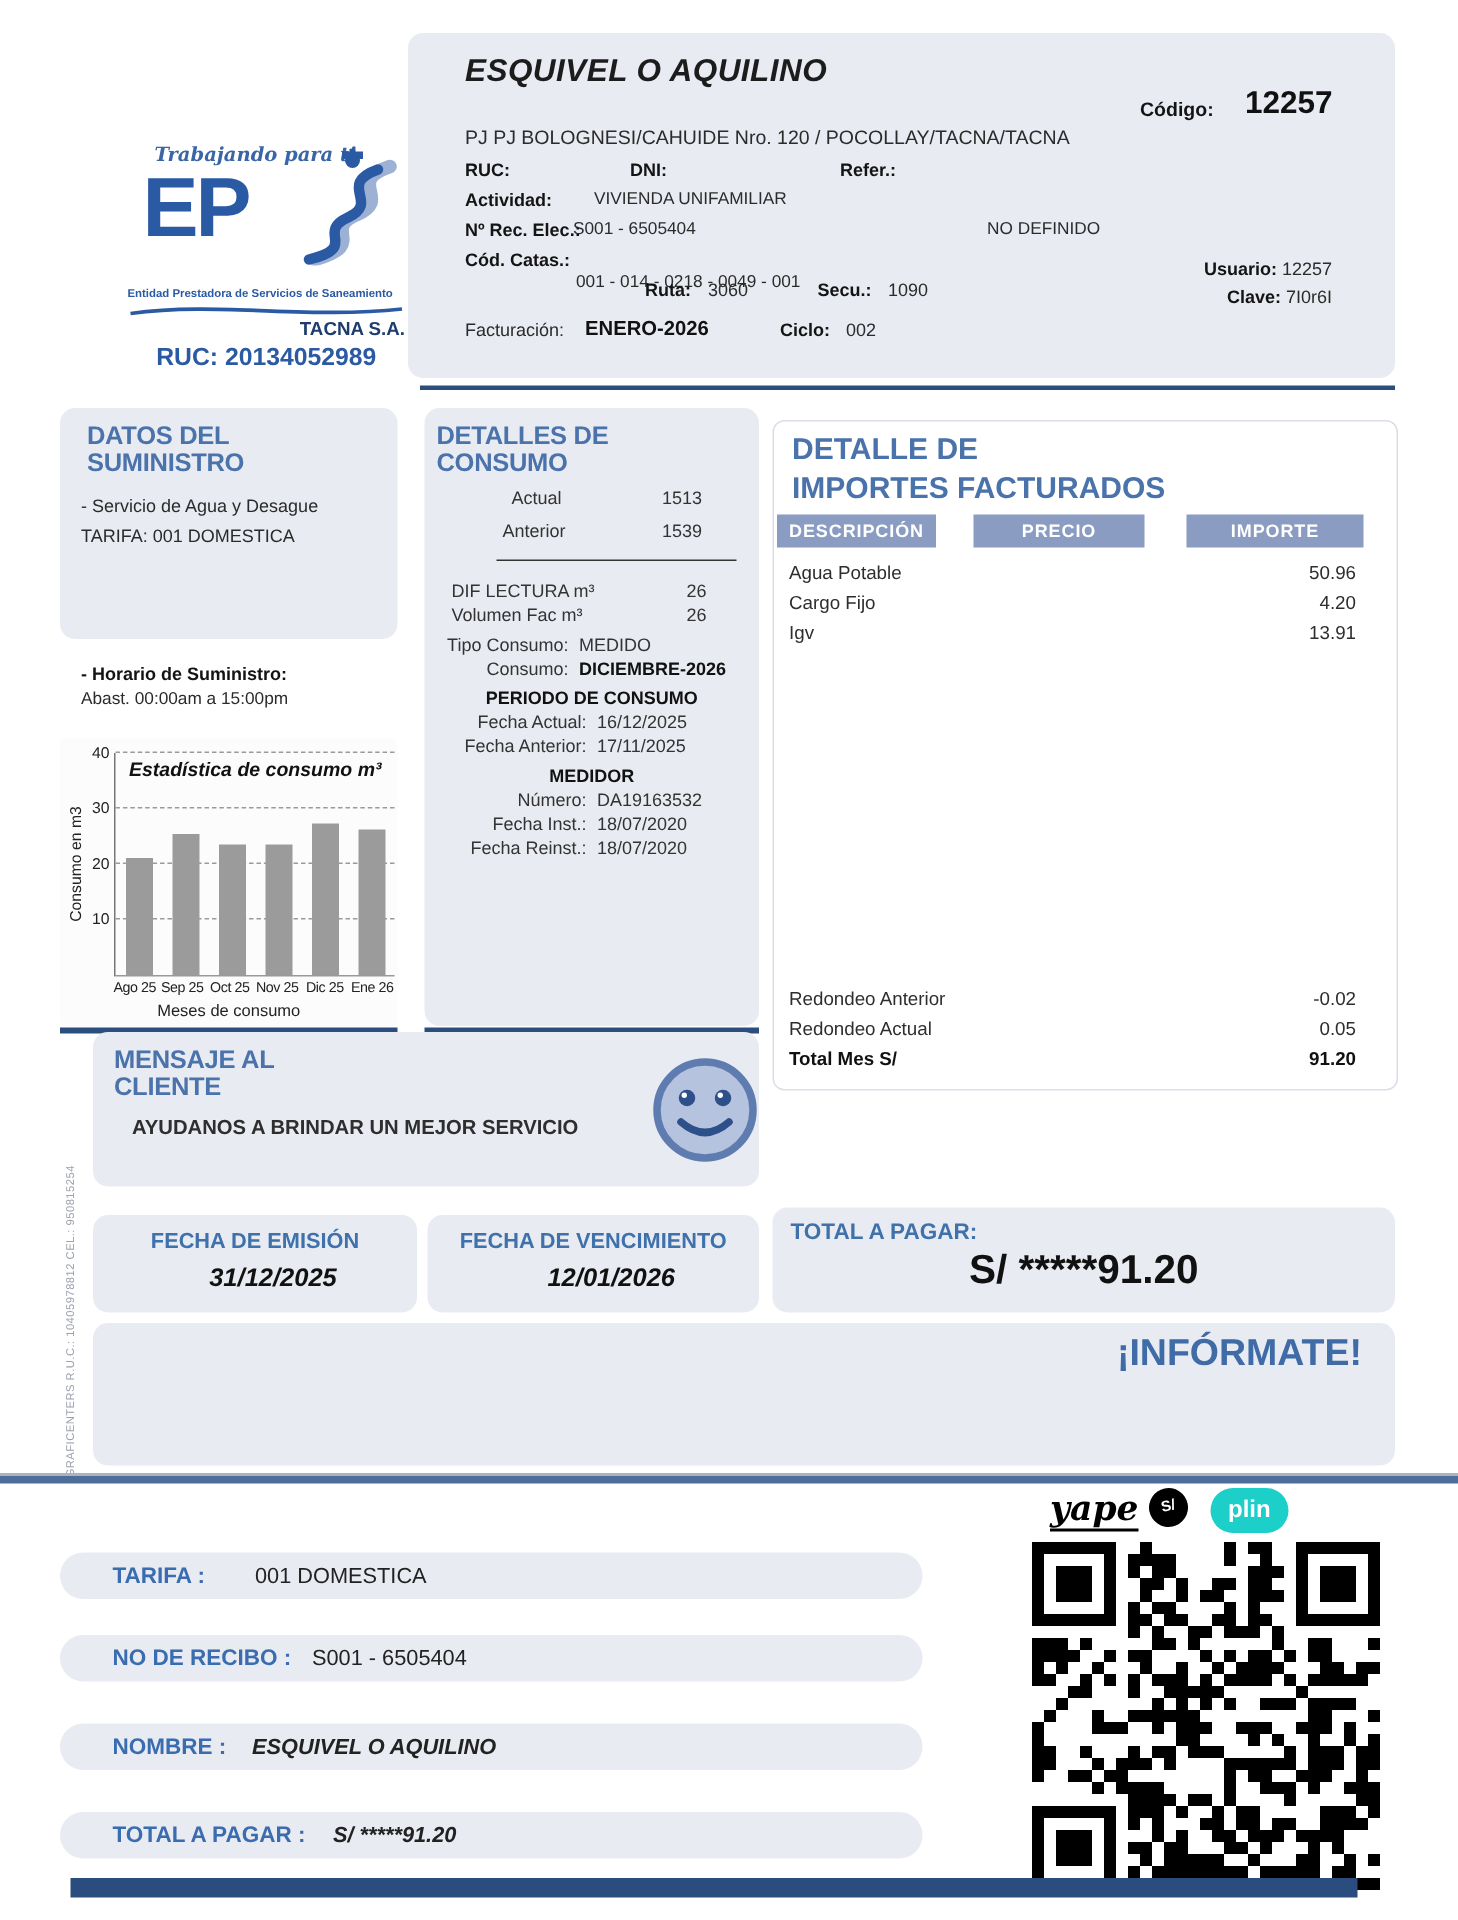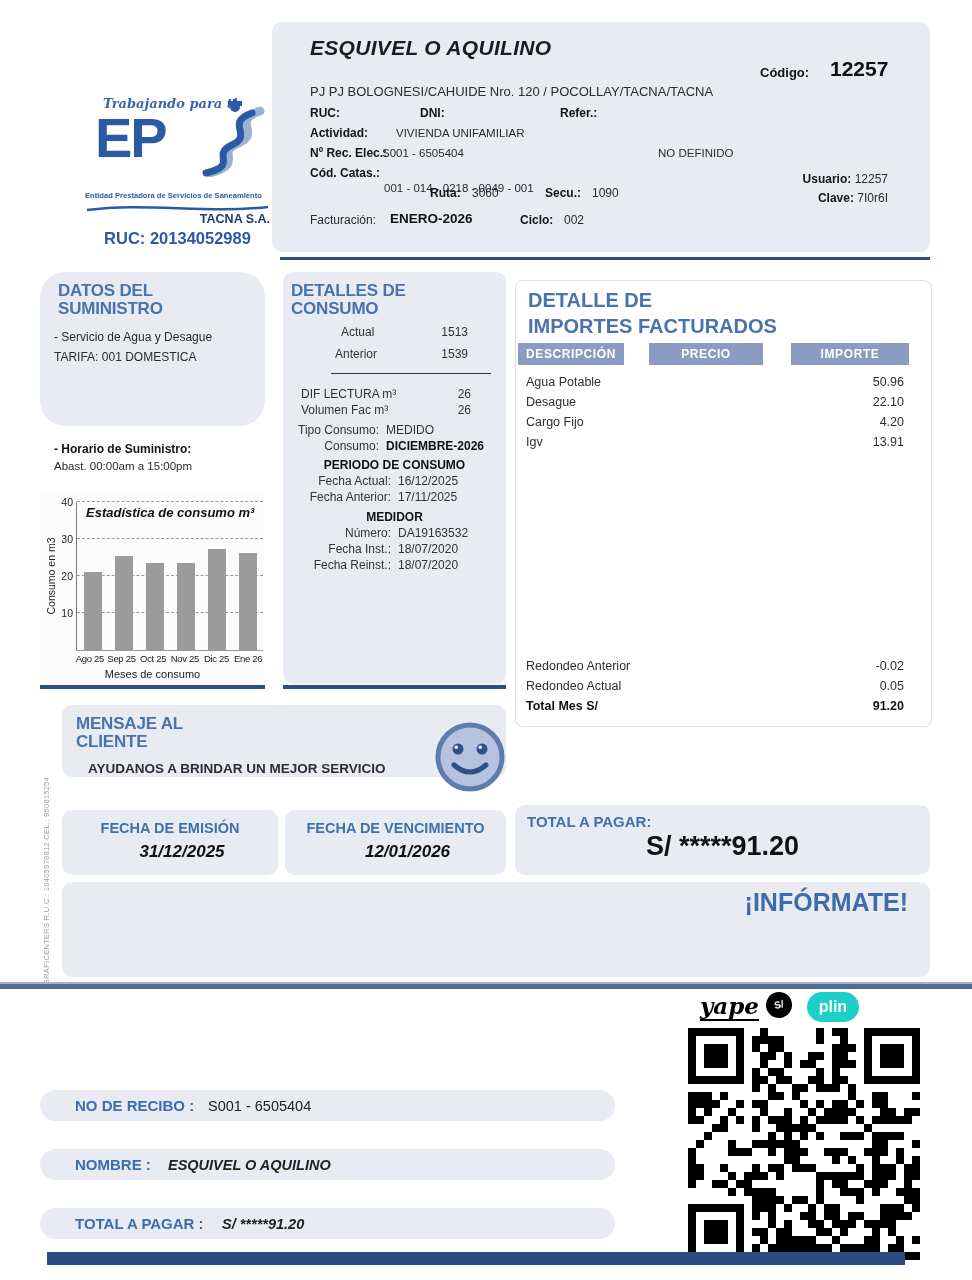--- a/index.html
+++ b/index.html
@@ -104,21 +104,21 @@
       <span class="val">7I0r6I</span>
     </div>
 
     <div class="abs h12 val" style="left:38px;top:191px;">Facturación:</div>
     <div class="abs" style="left:118px;top:189px;font-size:13.5px;font-weight:bold;color:#111;">ENERO-2026</div>
     <div class="abs lbl h12" style="left:248px;top:191px;">Ciclo:</div>
     <div class="abs h12 val" style="left:292px;top:191px;">002</div>
   </div>
   <div class="navline" style="left:280px;top:257px;width:650px;height:3px;"></div>
 
-  <div class="panel" style="left:40px;top:272px;width:225px;height:154px;border-radius:25px;">
+  <div class="panel" style="left:40px;top:272px;width:225px;height:154px;">
     <div class="abs ptitle" style="left:18px;top:10px;">
       <div>DATOS DEL</div>
       <div>SUMINISTRO</div>
     </div>
     <div class="abs h12 val" style="left:14px;top:58px;">- Servicio de Agua y Desague</div>
     <div class="abs h12 val" style="left:14px;top:78px;">TARIFA: 001 DOMESTICA</div>
     <div class="abs lbl h12" style="left:14px;top:170px;">- Horario de Suministro:</div>
     <div class="abs h11 val" style="left:14px;top:188px;">Abast. 00:00am a 15:00pm</div>
   </div>
 
@@ -217,24 +217,20 @@
     </div>
     <div class="thead" style="left:2px;top:62px;width:106px;">DESCRIPCIÓN</div>
     <div class="thead" style="left:133px;top:62px;width:114px;">PRECIO UNITARIO</div>
     <div class="thead" style="left:275px;top:62px;width:118px;">IMPORTE</div>
     <div class="abs" style="left:10px;top:94px;width:378px;">
         <div class="imp-row">
           <span>Agua Potable</span>
           <span>50.96</span>
         </div>
         <div class="imp-row">
-          <span>Desague</span>
-          <span>22.10</span>
-        </div>
-        <div class="imp-row">
           <span>Cargo Fijo</span>
           <span>4.20</span>
         </div>
         <div class="imp-row">
           <span>Igv</span>
           <span>13.91</span>
         </div>
       </div>
     <div class="abs" style="left:10px;top:378px;width:378px;">
       <div class="imp-row">
@@ -245,21 +241,21 @@
           <span>Redondeo Actual</span>
           <span>0.05</span>
         </div>
       <div class="imp-row bold">
           <span>Total Mes S/</span>
           <span>91.20</span>
         </div>
     </div>
   </div>
 
-  <div class="panel" style="left:62px;top:705px;width:444px;height:72px;">
+  <div class="panel" style="left:62px;top:688px;width:444px;height:103px;">
     <div class="abs ptitle" style="left:14px;top:10px;">
       <div>MENSAJE AL</div>
       <div>CLIENTE</div>
     </div>
     <div class="abs" style="left:26px;top:56px;font-size:13.5px;font-weight:bold;color:#2e2e2e;">AYUDANOS A BRINDAR UN MEJOR SERVICIO</div>
     <svg class="abs" style="left:370px;top:14px;" width="76" height="76" viewBox="0 0 76 76">
       <circle cx="38" cy="38" r="32" fill="#b6c3de" stroke="#5f7cb0" stroke-width="5"></circle>
       <circle cx="26" cy="30" r="5.5" fill="#2d4f8a"></circle>
         <circle cx="50" cy="30" r="5.5" fill="#2d4f8a"></circle>
       <circle cx="24.2" cy="28.2" r="1.8" fill="#fff"></circle>
@@ -615,20 +611,24 @@
         <rect x="16" y="16" width="24" height="24"></rect>
         <rect x="176" y="0" width="56" height="56"></rect>
         <rect fill="#fff" x="184" y="8" width="40" height="40"></rect>
         <rect x="192" y="16" width="24" height="24"></rect>
         <rect x="0" y="176" width="56" height="56"></rect>
         <rect fill="#fff" x="8" y="184" width="40" height="40"></rect>
         <rect x="16" y="192" width="24" height="24"></rect>
       </g>
     </svg>
 
+  <div class="pill" style="top:1035px;">
+    <span class="plabel">TARIFA :</span>
+    <span class="pvalue" style="left:130px;">001 DOMESTICA</span>
+  </div>
   <div class="pill" style="top:1090px;">
     <span class="plabel">NO DE RECIBO :</span>
     <span class="pvalue" style="left:168px;">S001 - 6505404</span>
   </div>
   <div class="pill" style="top:1149px;">
     <span class="plabel">NOMBRE :</span>
     <span class="pvalue" style="left:128px;font-weight:bold;font-style:italic;">ESQUIVEL O AQUILINO</span>
   </div>
   <div class="pill" style="top:1208px;">
     <span class="plabel">TOTAL A PAGAR :</span>

